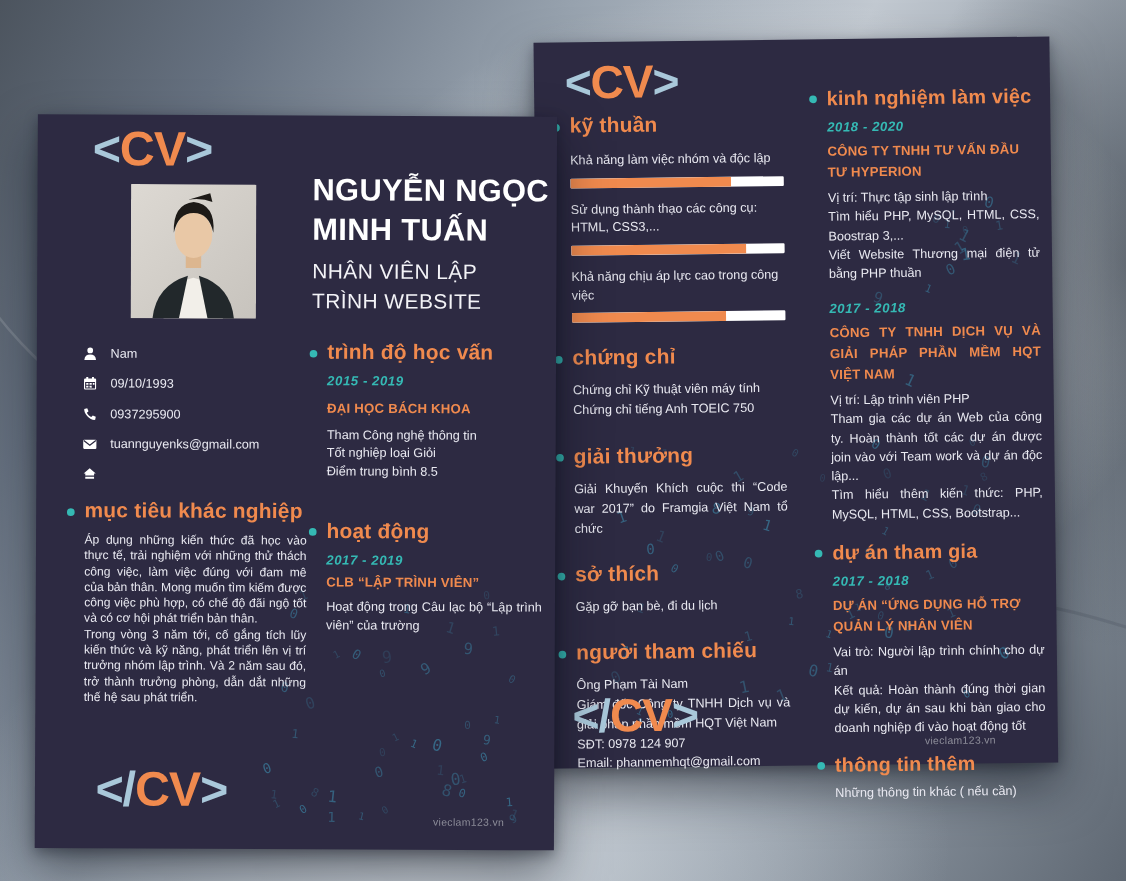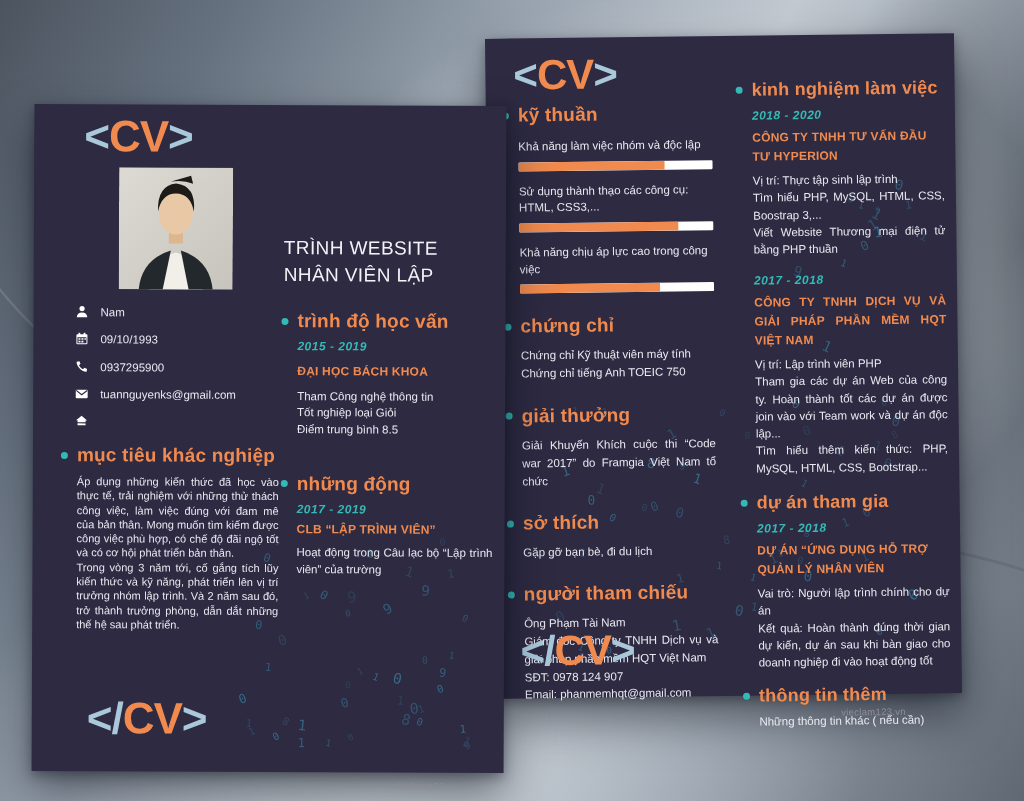--- a/index.html
+++ b/index.html
@@ -45,21 +45,21 @@
   
   .photo { position:absolute; left:85px; top:63px; width:114px; height:122px; display:block; }
   .name-block { position:absolute; left:250px; top:50px; width:215px; color:#fff; }
   .name-line { font-size:28px; font-weight:bold; line-height:1.3; letter-spacing:.3px; }
   .title-block { position:absolute; left:250px; top:130px; width:215px; color:#f3f3f7; }
   .title-line { font-size:19px; font-weight:500; line-height:1.4; letter-spacing:.4px; }
 
   .lp-col-a { position:absolute; left:28px; top:200px; width:218px; }
   .lp-col-b { position:absolute; left:248px; top:205px; width:212px; }
 
-  .contact-list { margin-top:0; padding-left:14px; }
+  .contact-list { margin-top:10px; padding-left:14px; }
   .c-item { display:flex; gap:12px; margin-bottom:10px; color:#e9e9f1; font-size:11.5px; line-height:1.5; }
   .c-item svg { flex:0 0 auto; margin-top:1px; }
 
   .objective { margin-top:17px; }
   .objective p { margin-top:8px; font-size:11px; line-height:1.3; }
   .objective p + p { margin-top:0; }
 
   .edu-date { margin-top:7px; }
   .edu-school { margin-top:9px; }
   .edu-lines { margin-top:7px; }
@@ -84,21 +84,21 @@
   .sec-body div { line-height:1.55; }
 
   .job { margin-top:8px; }
   .job + .job { margin-top:15px; }
   .job-company { margin-top:6px; }
   .job-lines { margin-top:7px; }
   .job-lines div { line-height:1.5; }
   .proj { margin-top:15px; }
   .more { margin-top:14px; }
 
-  .watermark { position:absolute; font-size:9.5px; color:#8d8d99; letter-spacing:.3px;margin-top:38px; }
+  .watermark { position:absolute; font-size:9.5px; color:#8d8d99; letter-spacing:.3px; }
   .wm-left { left:362px; top:637px; }
   .wm-right { left:348px; top:634px; }
 
   .bin-zone { position:absolute; pointer-events:none; z-index:0; }
   .bz-l { left:205px; top:415px; width:250px; height:240px; }
   .bz-r1 { left:60px; top:360px; width:390px; height:285px; }
   .bz-r2 { left:290px; top:140px; width:165px; height:210px; }
   .bin { position:absolute; color:#3d93b5; font-family:"DejaVu Sans Mono","Liberation Mono",monospace; }
   .lp-col-a, .lp-col-b, .rp-col-a, .rp-col-b, .logo-bot-left, .logo-bot-right { z-index:1; }
 </style>
@@ -359,23 +359,27 @@
     <rect width="114" height="122" fill="url(#pbg)"></rect>
     <path d="M30 122 Q33 90 57 85 Q81 90 84 122 Z" fill="#f2efe9"></path>
     <path d="M20 122 Q23 92 52 83 L44 122 Z" fill="#22282b"></path>
     <path d="M94 122 Q91 92 62 83 L70 122 Z" fill="#22282b"></path>
     <rect x="50" y="62" width="14" height="14" fill="#dcb68f"></rect>
     <ellipse cx="57" cy="46" rx="17" ry="21" fill="#e9c8a6"></ellipse>
     <path d="M39 44 Q38 18 57 16 Q77 18 75 44 Q71 26 57 26 Q43 26 39 44 Z" fill="#1d1a17"></path>
     <path d="M52 14 L72 8 L74 16 Q64 12 52 14 Z" fill="#1d1a17"></path>
   </svg>
 
+  <div class="name-block">
+    <div class="name-line">NGUYỄN NGỌC</div>
+    <div class="name-line">MINH TUẤN</div>
+  </div>
   <div class="title-block">
+    <div class="title-line">NHÂN VIÊN LẬP</div>
     <div class="title-line">TRÌNH WEBSITE</div>
-    <div class="title-line">NHÂN VIÊN LẬP</div>
   </div>
 
   <div class="lp-col-a">
 
     <div class="contact-list">
       <div class="c-item">
         <svg width="13" height="13" viewBox="0 0 13 13">
             <circle cx="6.5" cy="3.4" r="2.6" fill="#fff"></circle>
             <path d="M1.2 12 Q1.6 7.2 6.5 7.2 Q11.4 7.2 11.8 12 Z" fill="#fff"></path>
           </svg>
@@ -440,21 +444,21 @@
       <div class="edu-lines body-t">
         <div>Tham Công nghệ thông tin</div>
         <div>Tốt nghiệp loại Giỏi</div>
         <div>Điểm trung bình 8.5</div>
       </div>
     </div>
 
     <div class="activities">
       <div class="section-h">
         <span class="dot"></span>
-        <span>những động</span>
+        <span>hoạt động</span>
       </div>
       <div class="indent">
         <div class="act-entry1">
           <div class="period">2017 - 2019</div>
           <div class="org act-title">CLB “LẬP TRÌNH VIÊN”</div>
           <div class="body-t act-desc just">Hoạt động trong Câu lạc bộ “Lập trình viên” của trường</div>
         </div>
       </div>
     </div>
   </div>

